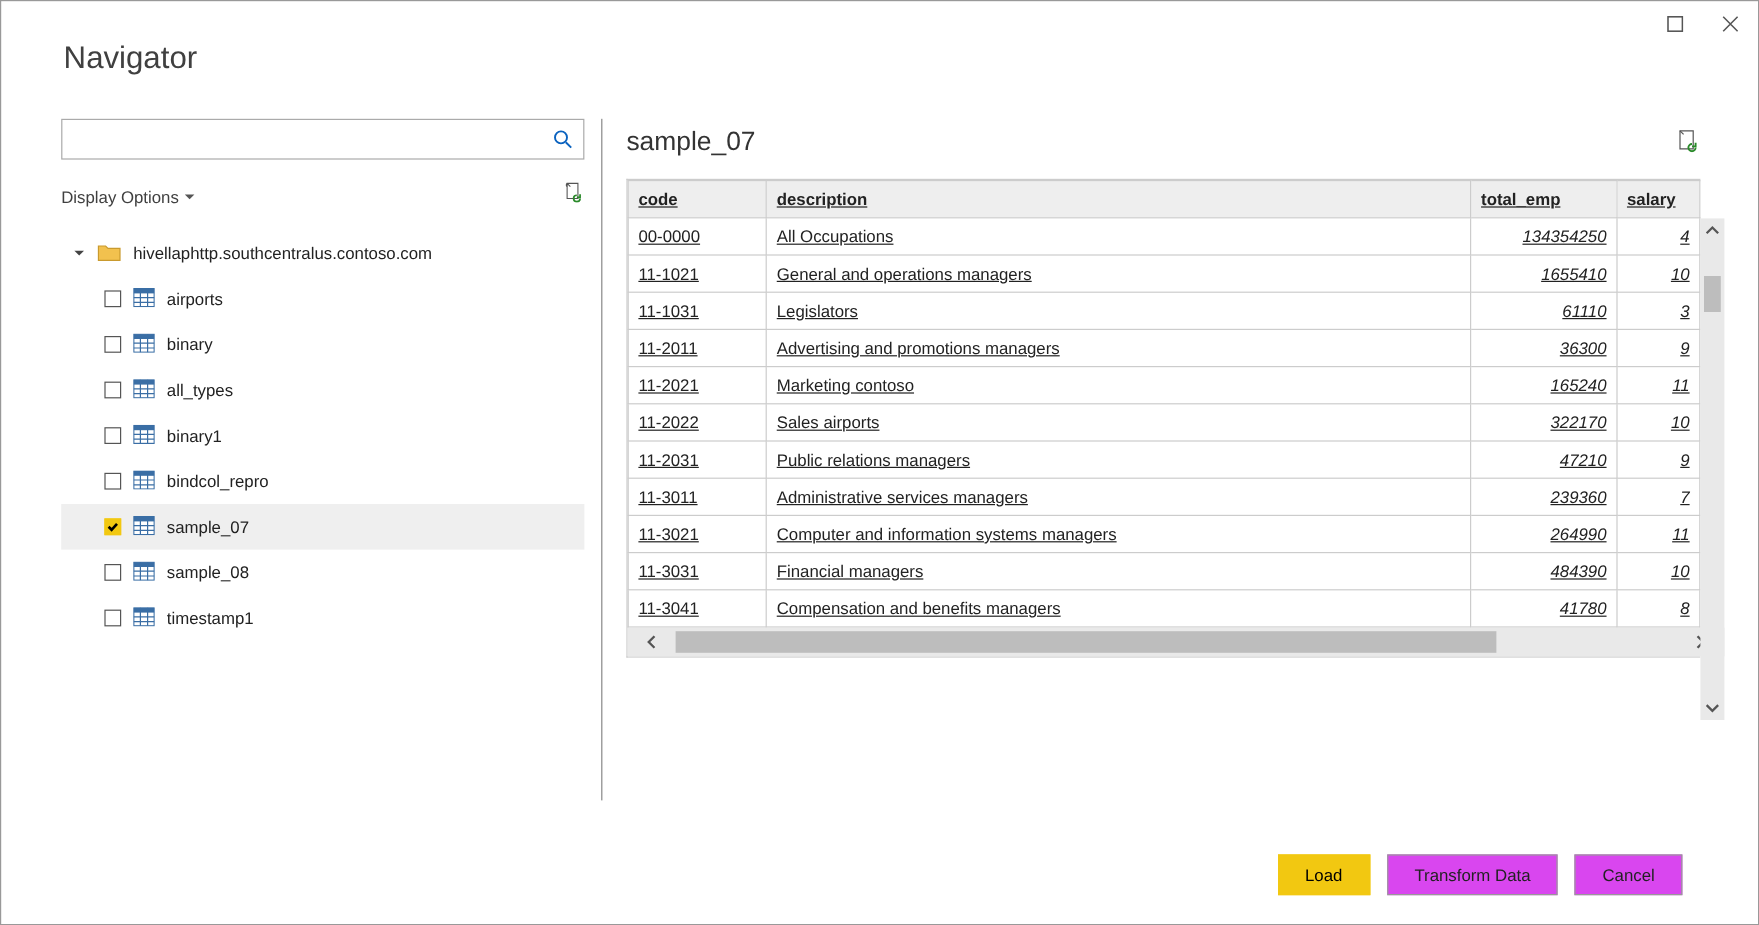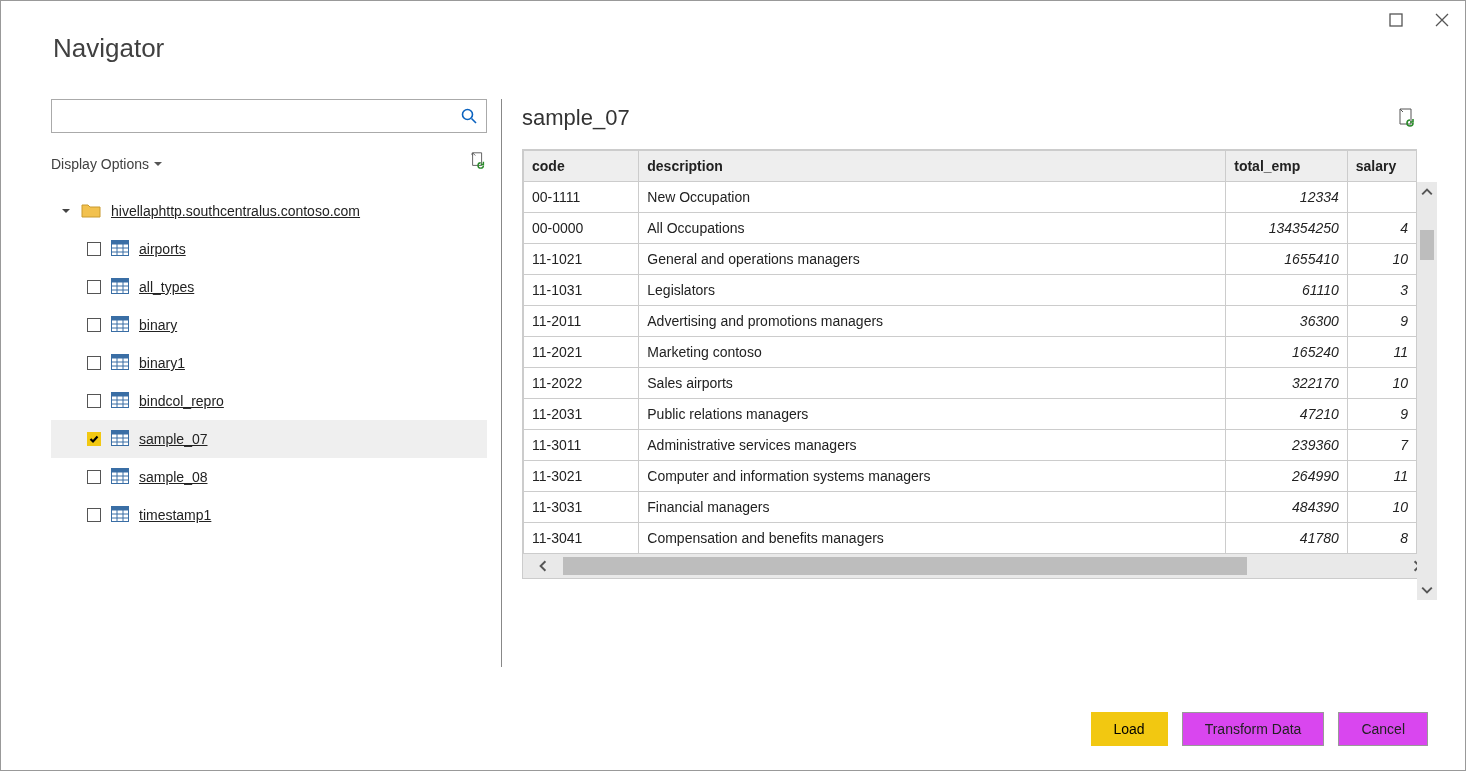--- a/index.html
+++ b/index.html
@@ -22,58 +22,58 @@
   .search-input { flex:1; border:none; outline:none; font-size:14px; padding:6px 10px; background:transparent; }
   .search-mag { width:34px; display:flex; align-items:center; justify-content:center; cursor:pointer; }
   .search-mag svg { width:16px; height:16px; stroke:#0a62bf; stroke-width:1.6; fill:none; }
 
   .options-row { display:flex; justify-content:space-between; align-items:flex-end; margin-top:18px; color:#404040;}
   .options-btn { display:flex; align-items:center; gap:4px; cursor:pointer; }
   .options-btn svg.caret { width:10px; height:10px; fill:#555; }
   .page-refresh { cursor:pointer; }
   .page-refresh svg { width:18px; height:18px; }
 
-  .tree { margin-top:20px;text-decoration:underline; }
+  .tree { margin-top:20px; }
   .tree-row { display:flex; align-items:center; height:38px; padding-left:10px; gap:10px; cursor:default; }
   .tree-row.item { padding-left:36px; }
   .tree-row.selected { background:#efefef; }
   .tree .twisty svg { width:10px; height:10px; fill:#444; }
   .folder-ic svg { width:20px; height:16px; }
   .chk { width:14px; height:14px; border:1.4px solid #555; display:flex; align-items:center; justify-content:center; cursor:pointer; }
   .chk.checked { background:#f2c811; border-color:#f2c811; }
   .chk.checked svg { width:10px; height:10px; stroke:#000; stroke-width:2.2; fill:none; }
   .tbl-ic svg { width:18px; height:16px; }
 
   
   .preview-head { display:flex; justify-content:space-between; align-items:flex-start; }
   .preview-title { font-size:22px; font-weight:300; color:#333; margin-top:6px;}
   .preview-refresh { cursor:pointer; margin-top:8px; }
   .preview-refresh svg { width:20px; height:20px; }
 
   .grid-wrap { margin-top:18px; border:1px solid #ccc; border-right:none; position:relative; }
   table.data { border-collapse:collapse; width:100%; table-layout:fixed; }
-  table.data th, table.data td { border:1px solid #ccc; padding:6px 8px; height:31px; font-size:14px; white-space:nowrap; overflow:hidden; }
+  table.data th, table.data td { border:1px solid #ccc; padding:6px 8px; height:31px; font-size:14px; white-space:nowrap; overflow:hidden;text-decoration:underline; }
   table.data th { background:#eee; text-align:left; font-weight:600; }
   table.data td.num { text-align:right; font-style:italic; }
   col.c-code   { width:110px; }
   col.c-desc   { width:560px; }
   col.c-total  { width:116px; }
   col.c-salary { width:66px; }
 
   
   .vscroll { position:absolute; top:32px; right:-20px; width:20px; height:418px; background:#e9e9e9; }
   .vscroll .arrow { height:20px; display:flex; align-items:center; justify-content:center; color:#555; cursor:pointer; }
   .vscroll .thumb { position:absolute; top:48px; left:3px; width:14px; height:30px; background:#bdbdbd; }
   .hscroll { height:24px; background:#e9e9e9; display:flex; margin-right:-20px;}
   .hscroll .arrow { width:40px; display:flex; align-items:center; justify-content:center; color:#555; cursor:pointer;}
   .hscroll .track { flex:1; position:relative; }
   .hscroll .thumb { position:absolute; top:3px; left:0; height:18px; width:82%; background:#bdbdbd; }
 
   
-  .footer { position:absolute; bottom:24px; right:37px; display:flex; gap:14px; }
+  .footer { position:absolute; bottom:24px; right:63px; display:flex; gap:14px; }
   .btn { height:34px; padding:0 22px; border:1px solid #999; background:#d946ef; display:flex; align-items:center; justify-content:center; cursor:pointer; font-size:14px;}
   .btn.primary { background:#f2c811; border-color:#f2c811; color:#000;}
 </style>
 </head>
 <body>
 
 <div class="window">
 
   <div class="titlebar-controls">
     <span class="ctrl">
@@ -151,33 +151,33 @@
             <div class="tree-row item">
               <span class="chk"></span>
               <span class="tbl-ic"><svg viewBox="0 0 18 16">
                   <rect x="0.5" y="0.5" width="17" height="15" fill="#fff" stroke="#3a6ea5"></rect>
                   <rect x="0.5" y="0.5" width="17" height="4" fill="#3a6ea5"></rect>
                   <line x1="6" y1="0.5" x2="6" y2="15.5" stroke="#3a6ea5"></line>
                   <line x1="12" y1="0.5" x2="12" y2="15.5" stroke="#3a6ea5"></line>
                   <line x1="0.5" y1="8" x2="17.5" y2="8" stroke="#3a6ea5"></line>
                   <line x1="0.5" y1="12" x2="17.5" y2="12" stroke="#3a6ea5"></line>
                 </svg></span>
+              <span>binary</span>
+            </div>
+            <div class="tree-row item">
+              <span class="chk"></span>
+              <span class="tbl-ic"><svg viewBox="0 0 18 16">
+                  <rect x="0.5" y="0.5" width="17" height="15" fill="#fff" stroke="#3a6ea5"></rect>
+                  <rect x="0.5" y="0.5" width="17" height="4" fill="#3a6ea5"></rect>
+                  <line x1="6" y1="0.5" x2="6" y2="15.5" stroke="#3a6ea5"></line>
+                  <line x1="12" y1="0.5" x2="12" y2="15.5" stroke="#3a6ea5"></line>
+                  <line x1="0.5" y1="8" x2="17.5" y2="8" stroke="#3a6ea5"></line>
+                  <line x1="0.5" y1="12" x2="17.5" y2="12" stroke="#3a6ea5"></line>
+                </svg></span>
               <span>all_types</span>
-            </div>
-            <div class="tree-row item">
-              <span class="chk"></span>
-              <span class="tbl-ic"><svg viewBox="0 0 18 16">
-                  <rect x="0.5" y="0.5" width="17" height="15" fill="#fff" stroke="#3a6ea5"></rect>
-                  <rect x="0.5" y="0.5" width="17" height="4" fill="#3a6ea5"></rect>
-                  <line x1="6" y1="0.5" x2="6" y2="15.5" stroke="#3a6ea5"></line>
-                  <line x1="12" y1="0.5" x2="12" y2="15.5" stroke="#3a6ea5"></line>
-                  <line x1="0.5" y1="8" x2="17.5" y2="8" stroke="#3a6ea5"></line>
-                  <line x1="0.5" y1="12" x2="17.5" y2="12" stroke="#3a6ea5"></line>
-                </svg></span>
-              <span>binary</span>
             </div>
             <div class="tree-row item">
               <span class="chk"></span>
               <span class="tbl-ic"><svg viewBox="0 0 18 16">
                   <rect x="0.5" y="0.5" width="17" height="15" fill="#fff" stroke="#3a6ea5"></rect>
                   <rect x="0.5" y="0.5" width="17" height="4" fill="#3a6ea5"></rect>
                   <line x1="6" y1="0.5" x2="6" y2="15.5" stroke="#3a6ea5"></line>
                   <line x1="12" y1="0.5" x2="12" y2="15.5" stroke="#3a6ea5"></line>
                   <line x1="0.5" y1="8" x2="17.5" y2="8" stroke="#3a6ea5"></line>
                   <line x1="0.5" y1="12" x2="17.5" y2="12" stroke="#3a6ea5"></line>
@@ -266,26 +266,20 @@
           <thead>
               <tr>
             <th>code</th>
             <th>description</th>
             <th>total_emp</th>
             <th>salary</th>
           </tr>
             </thead>
           <tbody id="grid-body">
               <tr>
-                <td>00-1111</td>
-                <td>New Occupation</td>
-                <td class="num">12334</td>
-                <td class="num"></td>
-              </tr>
-              <tr>
                 <td>00-0000</td>
                 <td>All Occupations</td>
                 <td class="num">134354250</td>
                 <td class="num">4</td>
               </tr>
               <tr>
                 <td>11-1021</td>
                 <td>General and operations managers</td>
                 <td class="num">1655410</td>
                 <td class="num">10</td>

